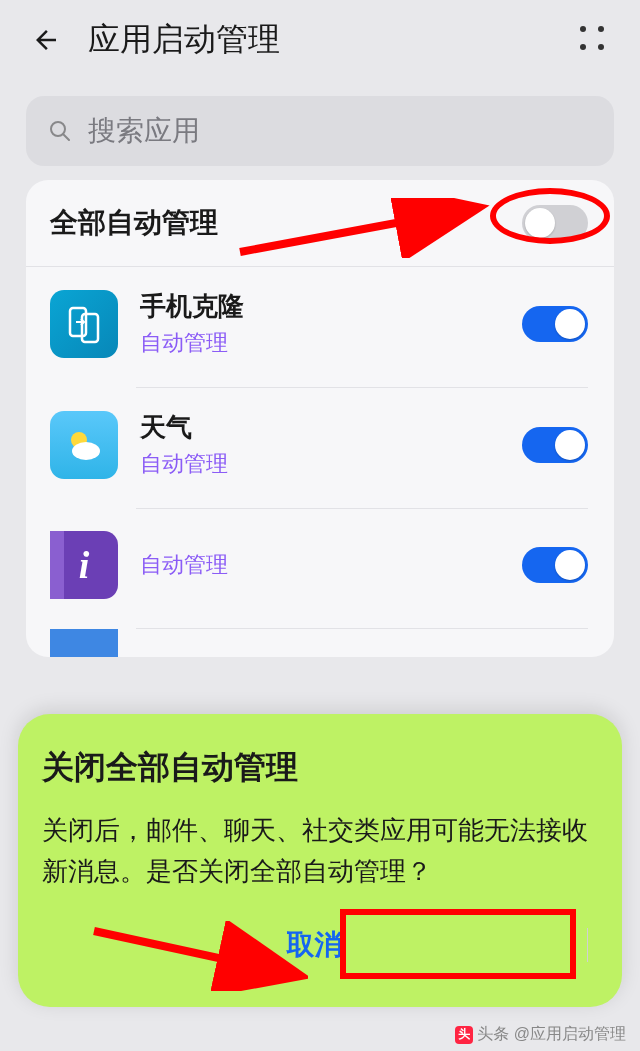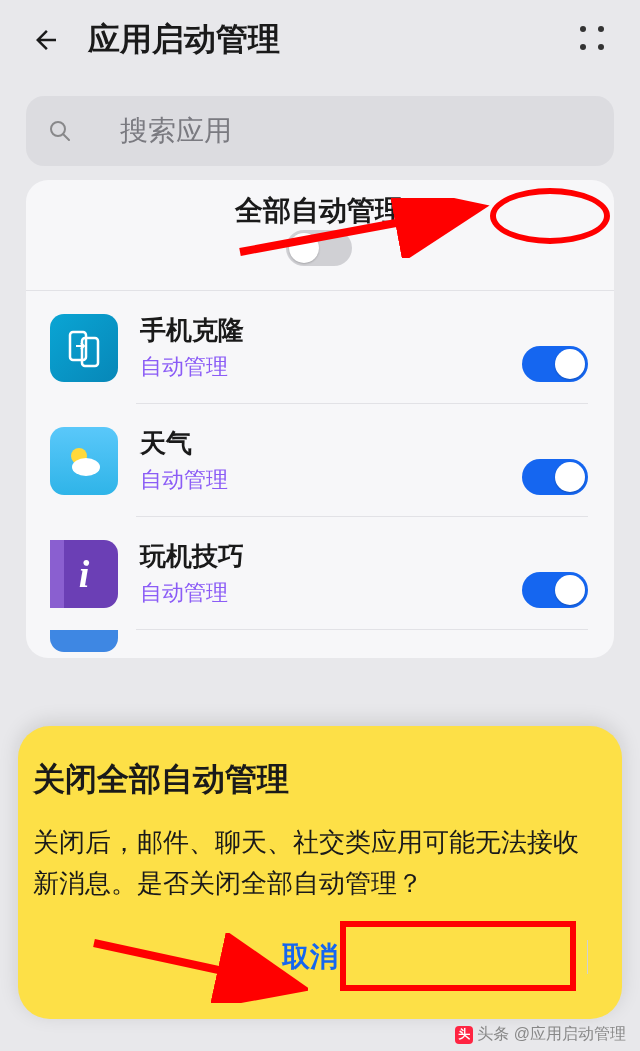--- a/index.html
+++ b/index.html
@@ -16,70 +16,69 @@
       align-items: center;
       padding: 18px 28px 16px 28px;
       position: relative;
     }
     .back-arrow {
       width: 36px; height: 36px;
       display: flex; align-items: center; justify-content: center;
     }
     .back-arrow svg { width: 30px; height: 30px; }
     .page-title {
-      font-size: 32px; font-weight: 700; color: #1a1a1a;
+      font-size: 32px; font-weight: 400; color: #1a1a1a;
       margin-left: 24px;
     }
     .menu-dots {
       position: absolute; right: 34px; top: 26px;
       width: 26px; height: 26px;
       display: grid; grid-template-columns: 1fr 1fr; grid-template-rows: 1fr 1fr;
       gap: 10px;
     }
     .menu-dots span { width: 6px; height: 6px; background: #333; border-radius: 50%; }
     .search-bar {
       margin: 18px 26px 14px 26px;
       background: #dcdce0;
       border-radius: 18px;
       padding: 16px 22px;
-      display: flex; align-items: center; gap: 32px;
+      display: flex; align-items: center;
     }
     .search-icon { width: 24px; height: 24px; margin-right: 16px; opacity: .55; }
     .search-placeholder { font-size: 28px; color: #7a7a80; }
     .card {
       margin: 0 26px;
       background: #f7f7f9;
       border-radius: 22px;
       overflow: hidden;
     }
     .master-row {
       display: flex; align-items: center; justify-content: space-between;
-      padding: 12px 26px 24px 24px;
+      padding: 24px 26px 24px 24px;
       border-bottom: 1px solid #e2e2e6;
       position: relative;
-      flex-direction: column;
     }
     .master-label { font-size: 28px; font-weight: 600; color: #1a1a1a; }
     .toggle {
       width: 66px; height: 36px; border-radius: 18px;
       position: relative;
       transition: .2s;
     }
     .toggle-off { background: #d0d0d4; }
     .toggle-on { background: #1566f0; }
     .toggle::after {
       content: ''; position: absolute; top: 3px;
       width: 30px; height: 30px; border-radius: 50%;
       background: #fff; box-shadow: 0 1px 2px rgba(0,0,0,.2);
     }
     .toggle-off::after { left: 3px; }
     .toggle-on::after { right: 3px; }
     .app-row {
-      display: flex; align-items: flex-end;
-      padding: 22px 26px 22px 24px;
+      display: flex; align-items: center;
+      padding: 22px 26px 30px 24px;
       position: relative;
     }
     .app-row:not(:last-child) .row-divider {
       position: absolute; bottom: 0; left: 110px; right: 26px;
       height: 1px; background: #e2e2e6;
     }
     .app-icon {
       width: 68px; height: 68px; border-radius: 14px;
       margin-right: 22px; flex-shrink: 0;
       display: flex; align-items: center; justify-content: center;
@@ -102,23 +101,23 @@
       pointer-events: none;
     }
     
     .arrow1 {
       position: absolute; left: 236px; top: 198px;
       width: 260px; height: 60px; pointer-events: none;
       z-index: 5;
     }
     
     .dialog {
-      position: absolute; left: 18px; right: 18px; bottom: 32px;
-      background: #fde047; border-radius: 32px;
-      padding: 32px 34px 24px 15px;
+      position: absolute; left: 18px; right: 18px; bottom: 44px;
+      background: #bef264; border-radius: 32px;
+      padding: 32px 34px 24px 24px;
       box-shadow: 0 -4px 20px rgba(0,0,0,.12);
     }
     .dialog-title { font-size: 32px; font-weight: 700; color: #1a1a1a; margin-bottom: 20px; }
     .dialog-text { font-size: 26px; color: #1a1a1a; line-height: 1.55; margin-bottom: 16px; }
     .dialog-actions {
       display: flex; position: relative;
       height: 76px; align-items: center;
     }
     .dialog-btn {
       flex: 1; text-align: center; font-size: 28px; font-weight: 600;
@@ -211,21 +210,20 @@
       <div class="app-name">天气</div>
       <div class="app-sub">自动管理</div>
     </div>
     <div class="toggle toggle-on"></div>
     <div class="row-divider"></div>
   </div>
 
   <div class="app-row">
     <div class="app-icon icon-tips">i</div>
     <div class="app-info">
-      <div class="app-name">玩机技巧</div>
       <div class="app-sub">自动管理</div>
     </div>
     <div class="toggle toggle-on"></div>
     <div class="row-divider"></div>
   </div>
 
   <div class="app-row partial-row" style="height:28px; overflow:hidden; padding-top:18px;">
     <div class="app-icon" style="background:#2a7ae0;"></div>
   </div>
 </div>

